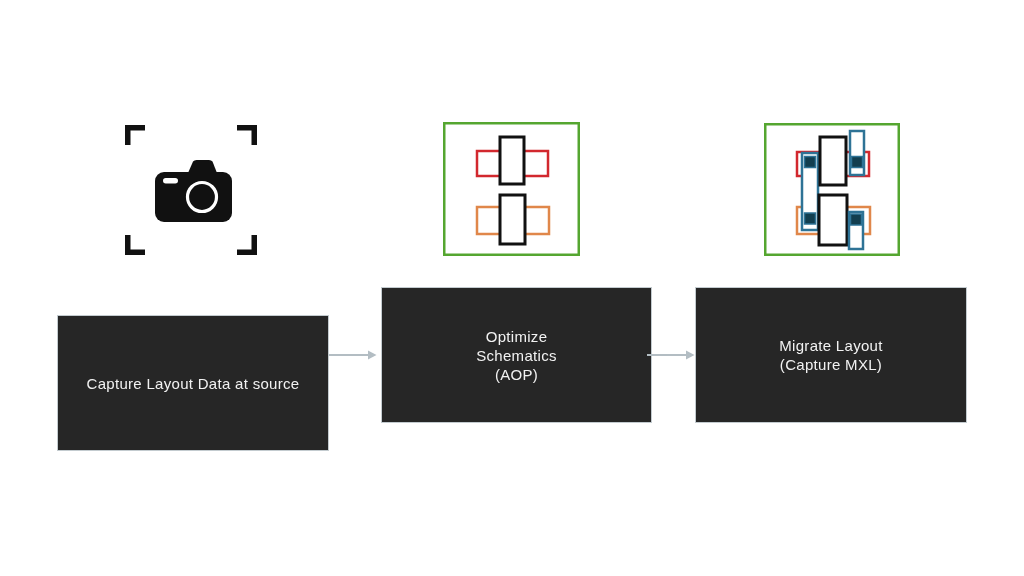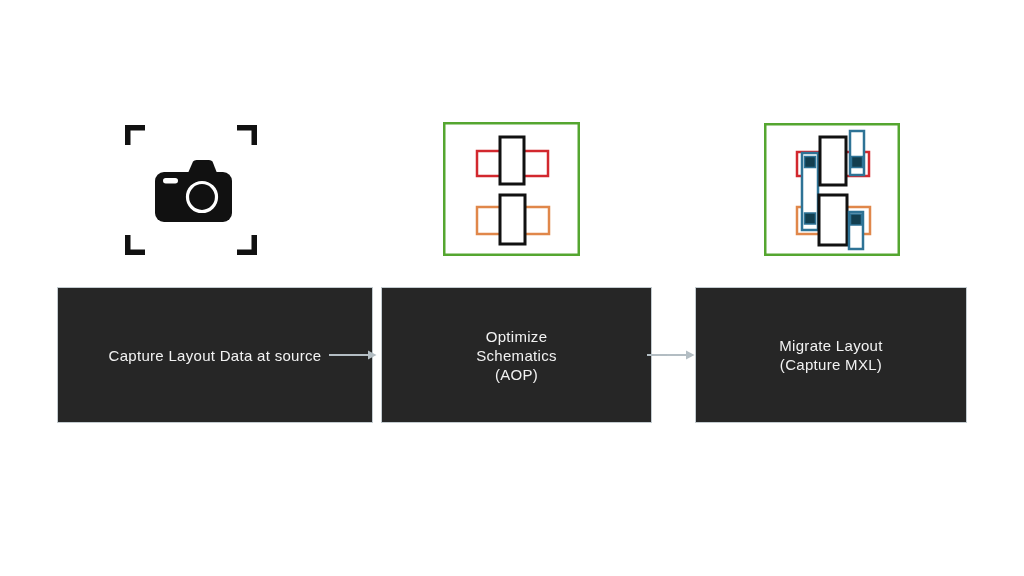--- a/index.html
+++ b/index.html
@@ -38,21 +38,21 @@
     flex-direction:column;
     align-items:center;
     justify-content:center;
     text-align:center;
     font-size:15px;
     line-height:19px;
     letter-spacing:0.3px;
     font-weight:500;
   }
   .step-box span{display:block;}
-  .box-1{left:57px;width:316px;}
+  .box-1{left:57px;width:272px;margin-top:28px;}
   .box-2{left:381px;width:271px;}
   .box-3{left:695px;width:272px;}
   .icon-svg{position:absolute;display:block;}
   .cam-icon{left:125px;top:125px;}
   .schem-icon{left:443px;top:122px;}
   .layout-icon{left:764px;top:123px;}
   .arrow-1{left:329px;top:349px;}
   .arrow-2{left:647px;top:349px;}
 
   .stroke-green{stroke:var(--green);fill:#ffffff;}

